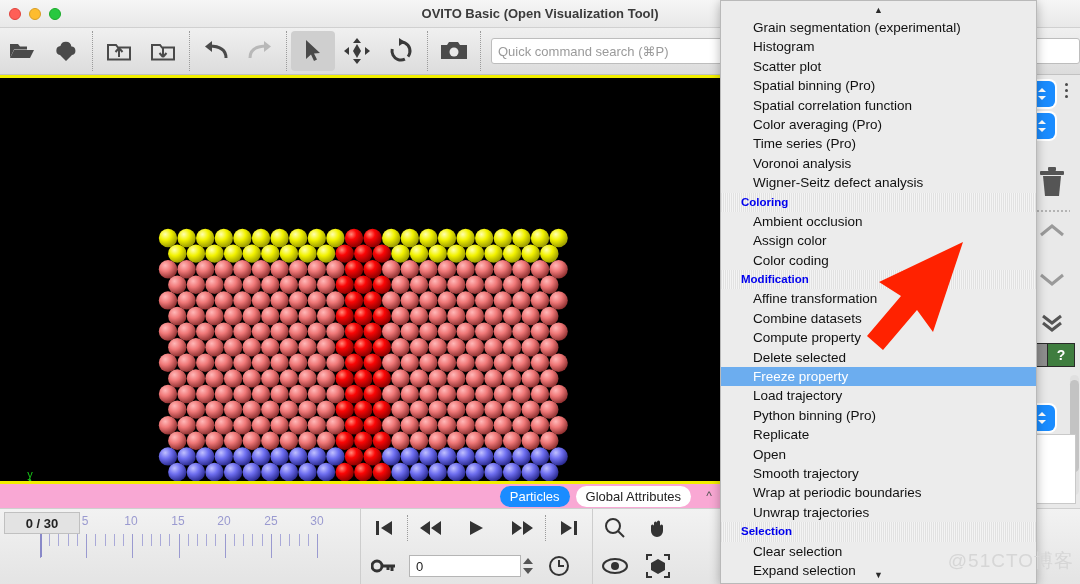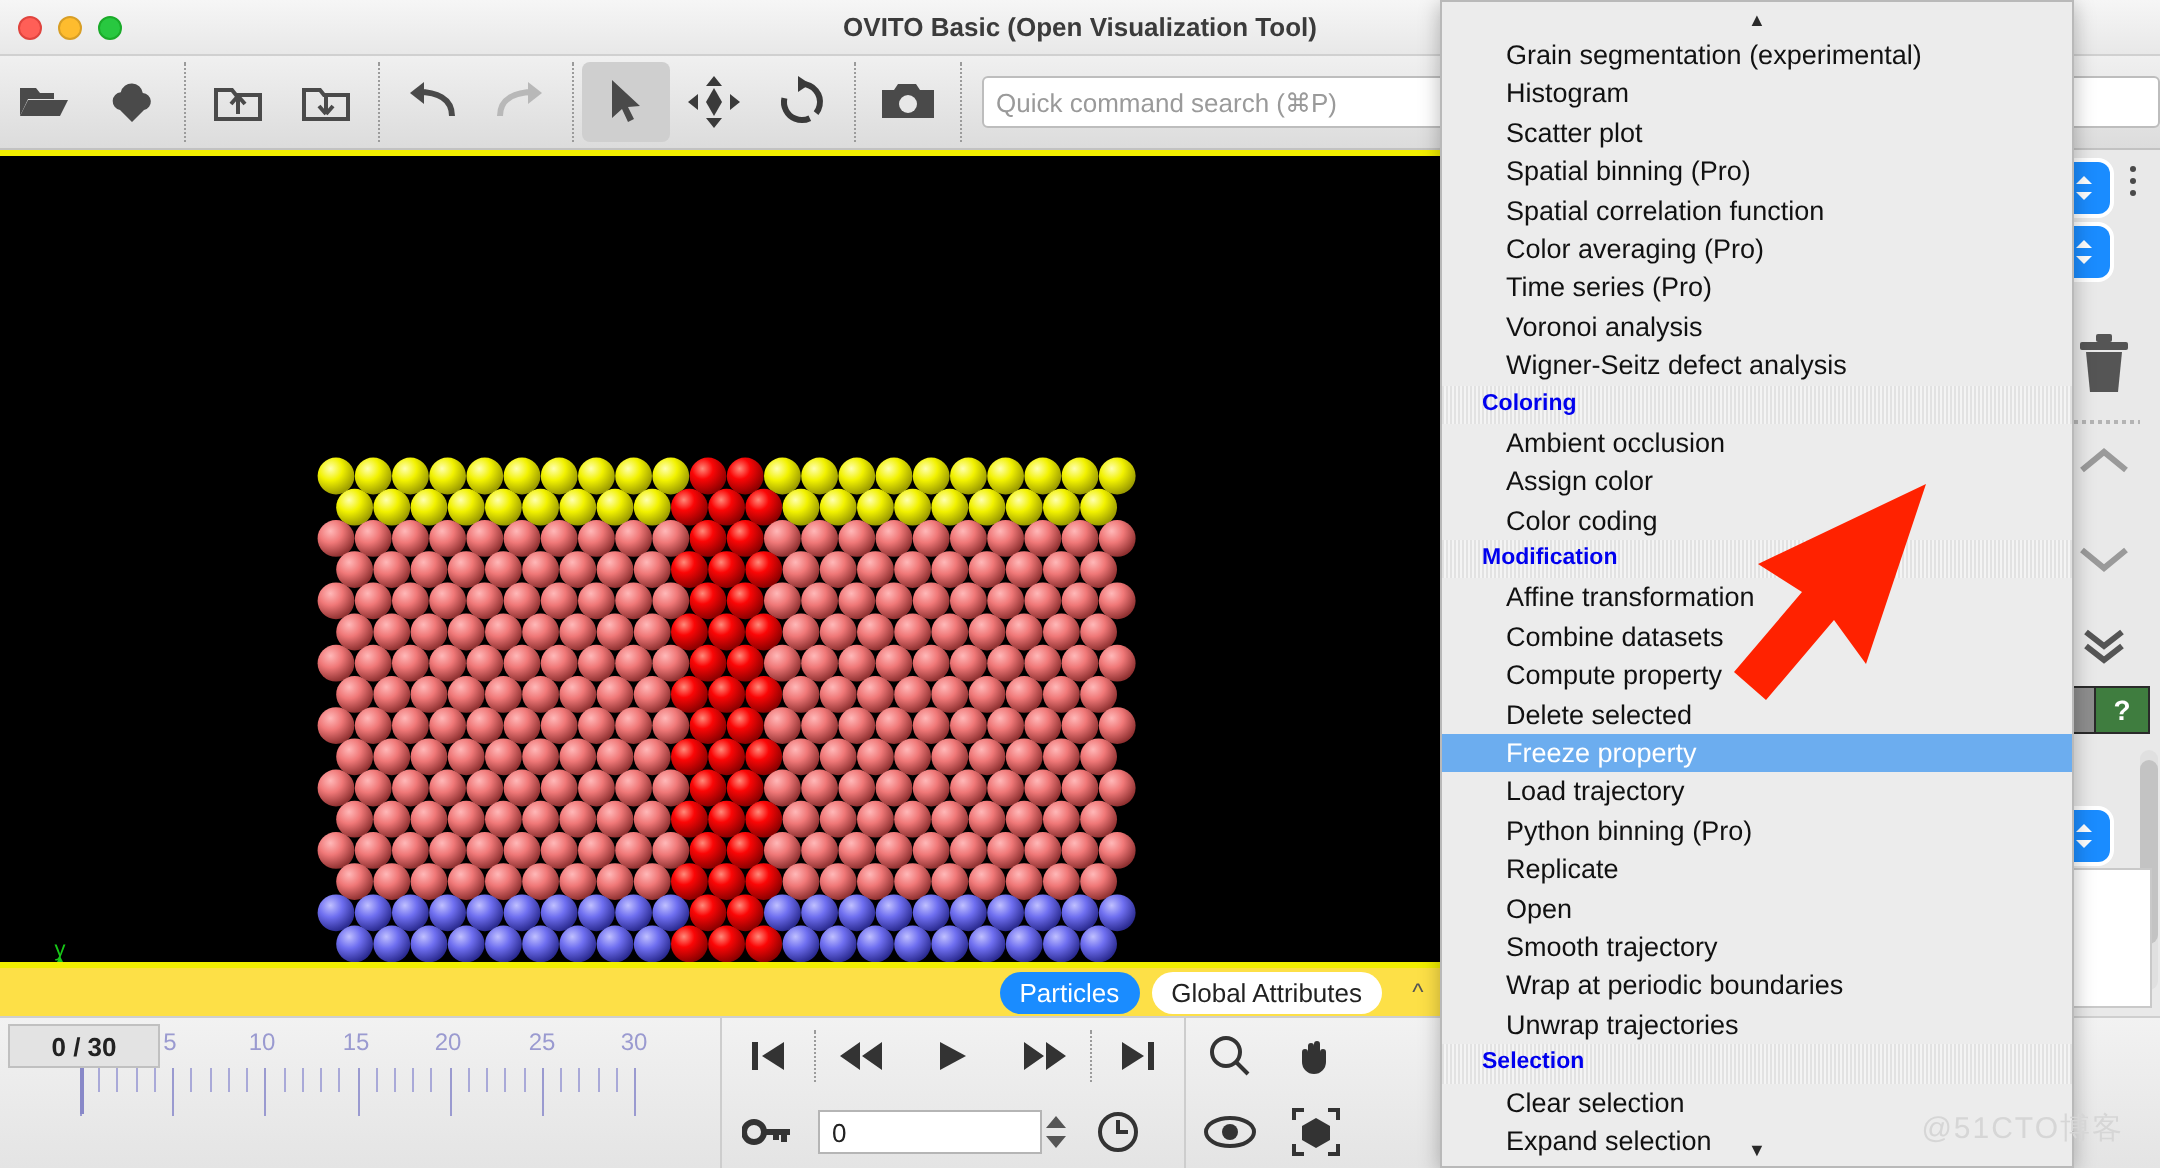--- a/index.html
+++ b/index.html
@@ -68,21 +68,21 @@
     color: #e6e6e6; font-size: 12px;
   }
   .particles { position: absolute; left: 0; top: 0; width: 721px; height: 406px; }
 
   
   .axis { position: absolute; left: 20px; top: 388px; width: 70px; height: 60px; }
 
   
   .tabstrip {
     position: absolute; left: 0; top: 481px; width: 721px; height: 27px;
-    background: #fde047;
+    background: #f9a8d4;
     border-top: 3px solid #f2ef00;
     display: flex; align-items: center; justify-content: flex-end;
   }
   .tab {
     height: 21px; padding: 0 10px; border-radius: 11px;
     font-size: 13px; line-height: 21px; color: #222;
     margin-right: 6px; white-space: nowrap;
   }
   .tab.sel { background: #1a8cff; color: #fff; font-weight: normal; }
   .tab.plain { background: #fff; }
@@ -204,22 +204,22 @@
     height: 19.4px; line-height: 19.4px; padding-left: 20px;
     font-size: 11.5px; font-weight: bold; color: #0000ee;
     background-image: repeating-linear-gradient(90deg,#e2e2e2 0 1px,#f4f4f4 1px 2px);
   }
 
   
   .red-arrow { position: absolute; left: 855px; top: 240px; pointer-events: none; }
 
   
   .watermark {
-    position: absolute; right: 18px; bottom: 10px;
-    font-size: 15px; color: #d6d6d6; letter-spacing: 1px;
+    position: absolute; right: 6px; bottom: 10px;
+    font-size: 19px; color: #d6d6d6; letter-spacing: 1px;
     font-family: "Liberation Sans", sans-serif;
   }
 </style>
 </head>
 <body>
 
 <div id="app">
 
   <div class="titlebar">
     <div class="traffic">

